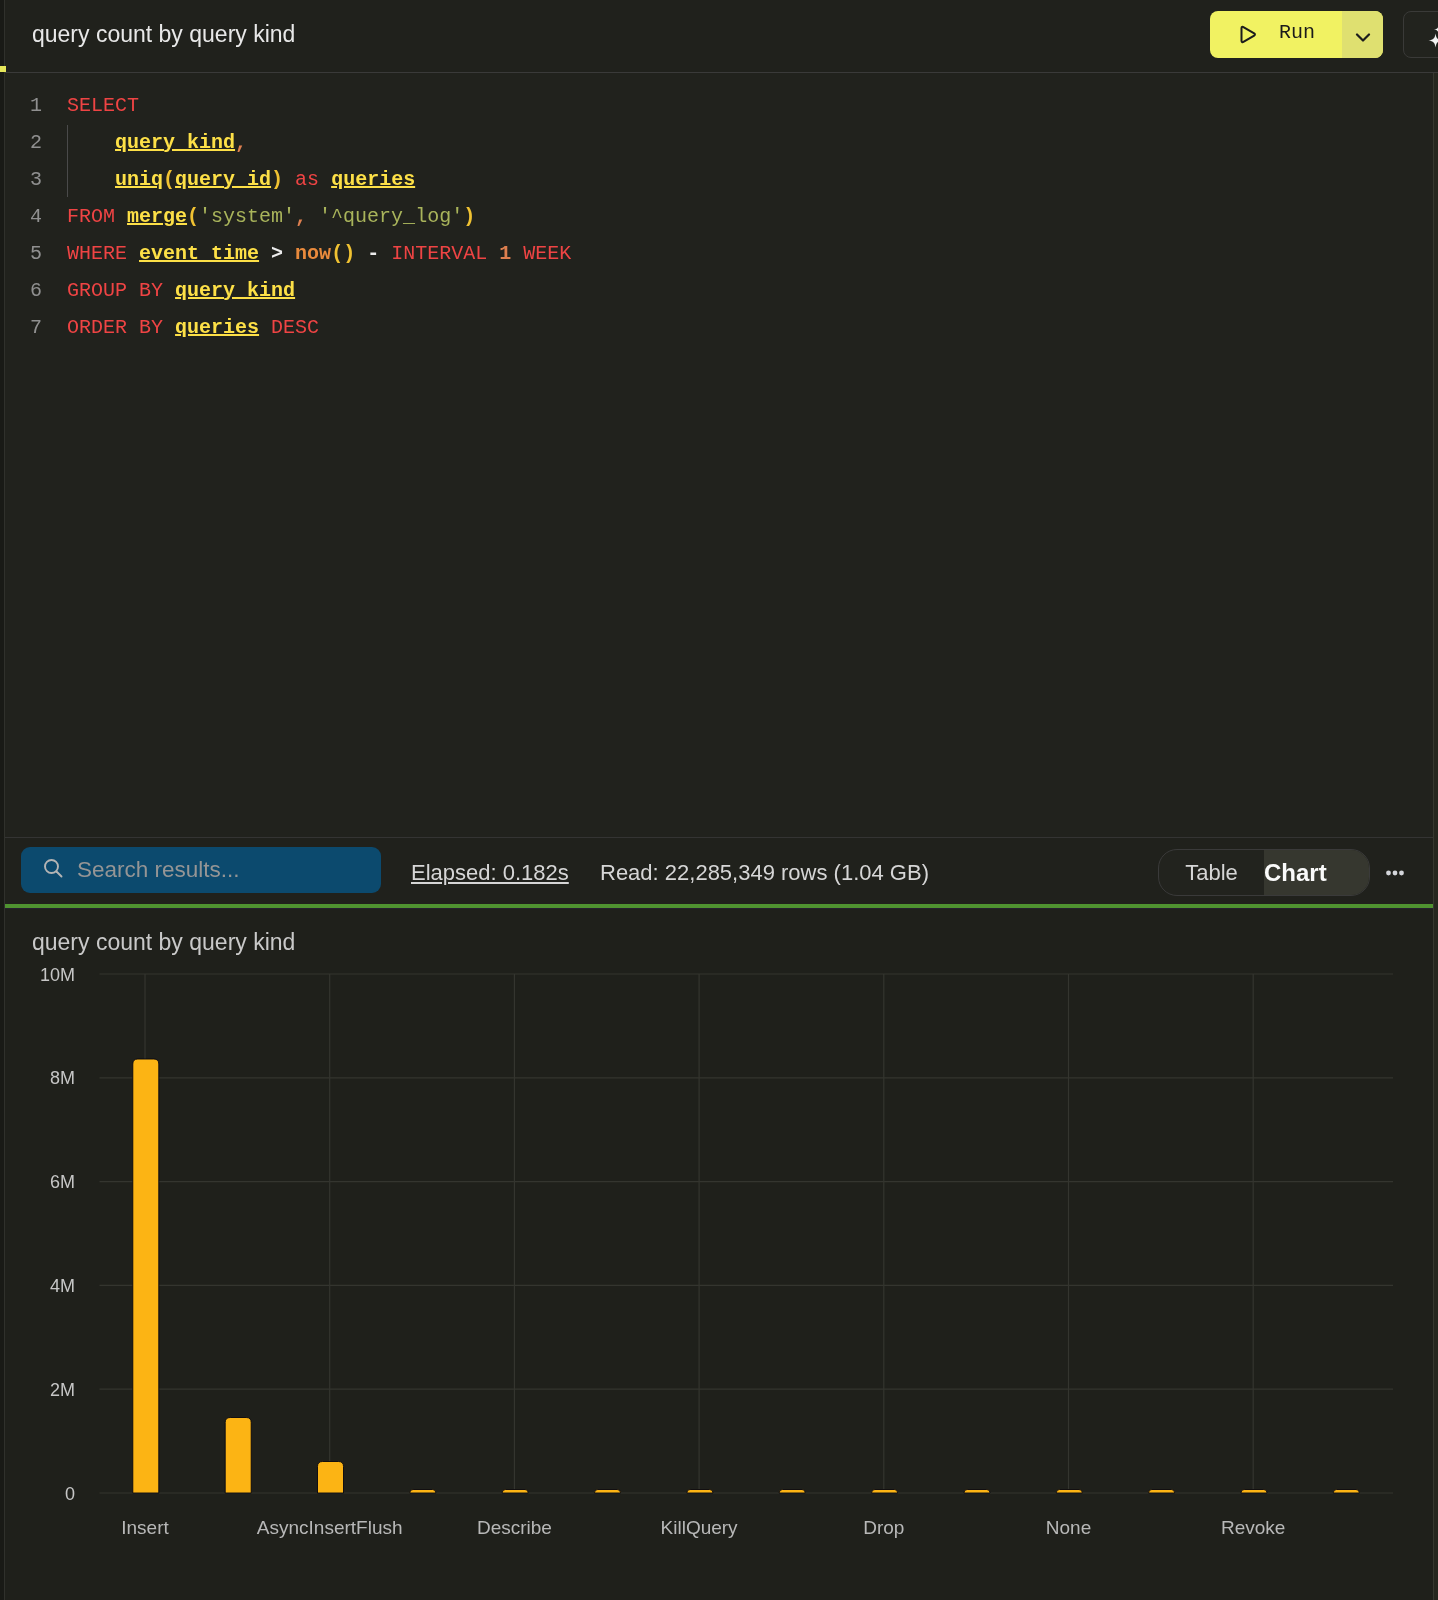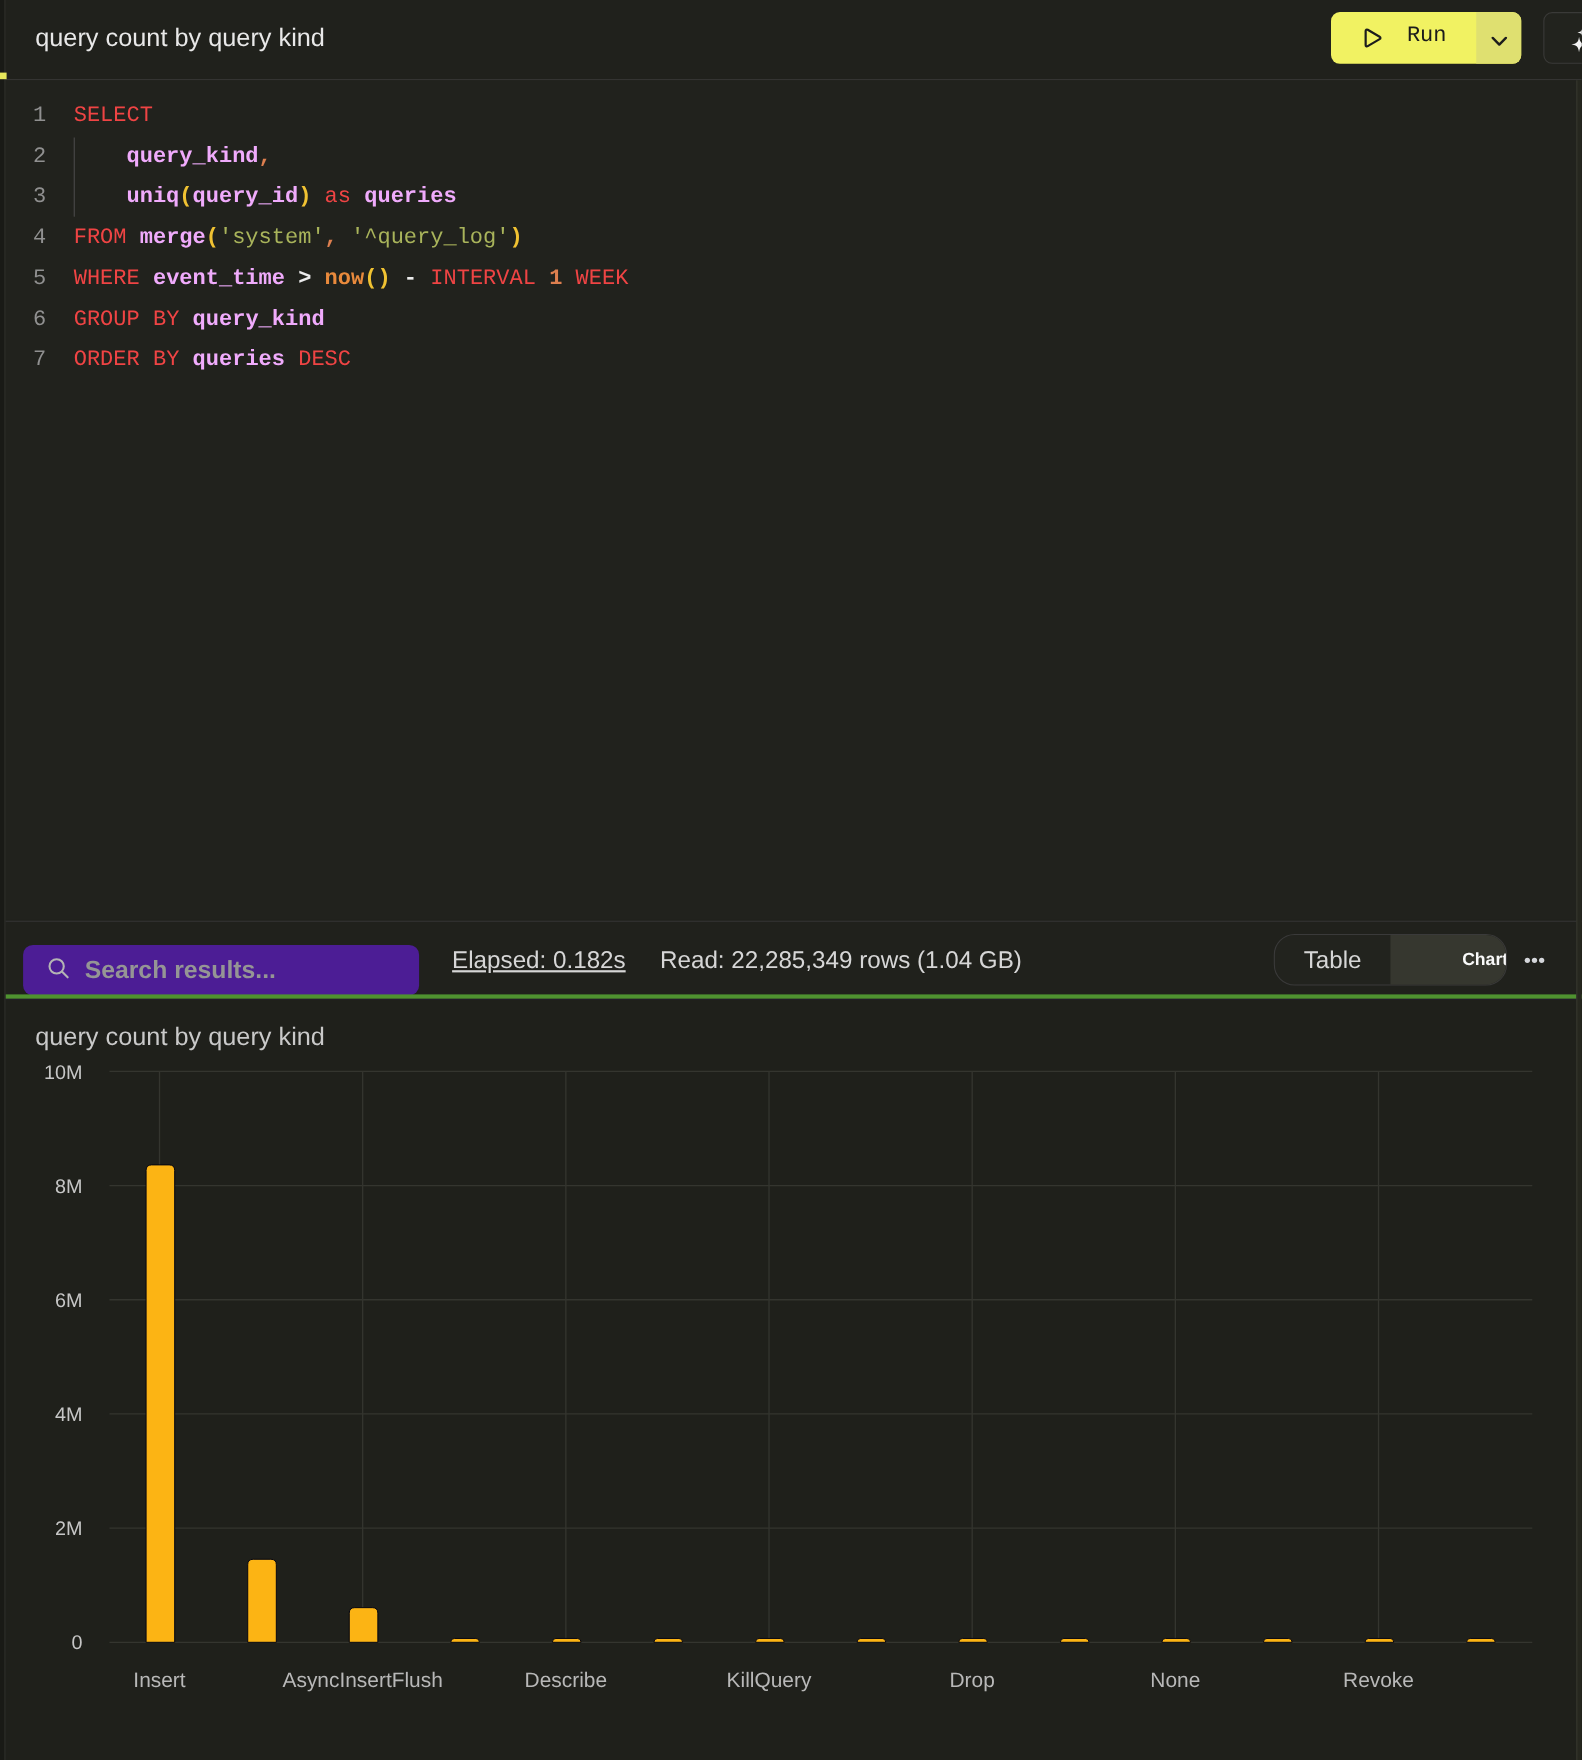--- a/index.html
+++ b/index.html
@@ -17,37 +17,37 @@
   #runtxt { position:absolute; left:69px; top:10px; font-size:20px; color:#1b1b1b;font-family:Liberation Mono, monospace; }
   #aibtn { left:1403px; top:11px; width:46px; height:47px; background:#22231e; border:1px solid #3a3a38; border-radius:8px; }
 
   
   #editor { left:0; top:73px; width:1433px; height:763px; background:#21221d; }
   #gutter { left:0; top:13.5px; width:42px; text-align:right; color:#909090; position:absolute; }
   #gutter, #code { font-family:"Liberation Mono", monospace; font-size:20px; line-height:37px; }
   #code { left:67px; top:13.5px; position:absolute; }
   pre { font-family:inherit; }
   .kw { color:#ef4444; }
-  .id { color:#f0abfc; font-weight:bold; }
+  .id { color:#fde047; font-weight:bold;text-decoration:underline; }
   .pa { color:#f0c232; font-weight:bold; }
   .st { color:#a9b45b; }
   .nu { color:#dd7f4f; font-weight:bold; }
   .fn { color:#e98a3c; font-weight:bold; }
   .op { color:#ececec; font-weight:bold; }
   #iguide { left:67px; top:52px; width:1px; height:72px; background:#4a4a4a; }
 
   
   #resultsbar { left:0; top:837px; width:1438px; height:67px; background:#20211c; border-top:1px solid #343433; }
-  #search { left:21px; top:21px; width:360px; height:46px; background:#4c1d95; border-radius:9px; position:absolute;font-weight:bold; }
+  #search { left:21px; top:9px; width:360px; height:46px; background:#0c4a6e; border-radius:9px; position:absolute; }
   #search .ph { position:absolute; left:56px; top:10px; font-size:22.5px; color:#959595; }
   #stats1 { position:absolute; left:411px; top:22px; font-size:22px; color:#d6d6d6;text-decoration:underline; }
   #stats2 { position:absolute; left:600px; top:22px; font-size:22px; color:#d6d6d6; }
   #toggle { position:absolute; left:1158px; top:11px; width:212px; height:47px; border:1px solid #3a3a3a; border-radius:19px; overflow:hidden; background:#22231e; }
   #tbtn { position:absolute; left:0; top:0; width:105px; height:47px; color:#d6d6d6; font-size:22px; text-align:center; line-height:45px; }
-  #cbtn { position:absolute; left:105px; top:0; width:107px; height:47px; background:#36372f; color:#fafafa; font-size:16px; font-weight:bold; text-align:right; line-height:45px; }
+  #cbtn { position:absolute; left:105px; top:0; width:107px; height:47px; background:#36372f; color:#fafafa; font-size:24px; font-weight:bold; text-align:left; line-height:45px; }
 
   
   #green { left:0; top:904px; width:1438px; height:4px; background:#4f9230; }
   #greenu { left:0; top:908px; width:1438px; height:1px; background:#251f2e; }
 
   
   #chart { left:0; top:909px; width:1438px; height:691px; background:#1f201b; }
   #ctitle { position:absolute; left:32px; top:20px; font-size:23px; color:#c9c9c9; }
 
   

